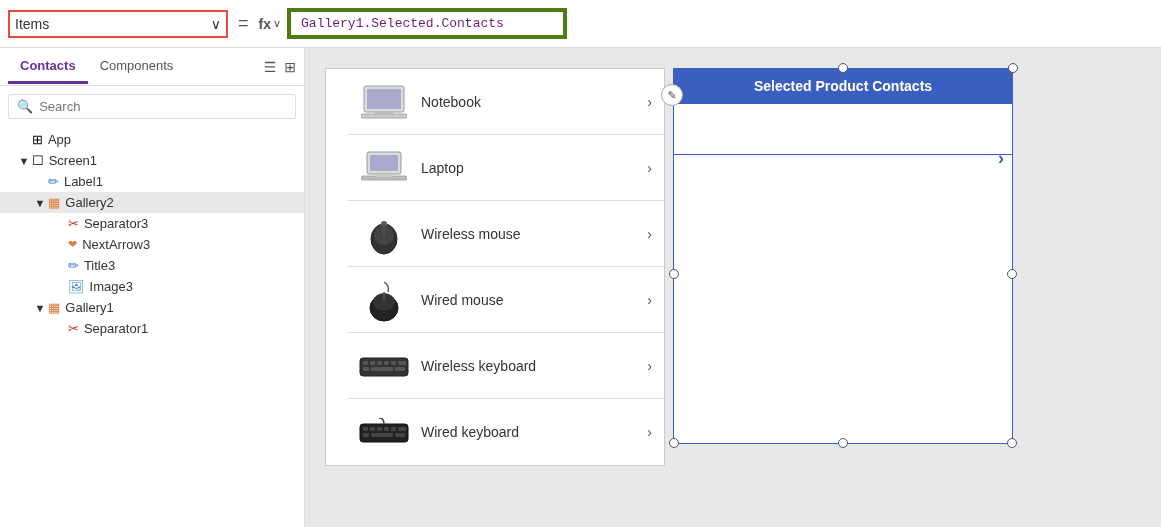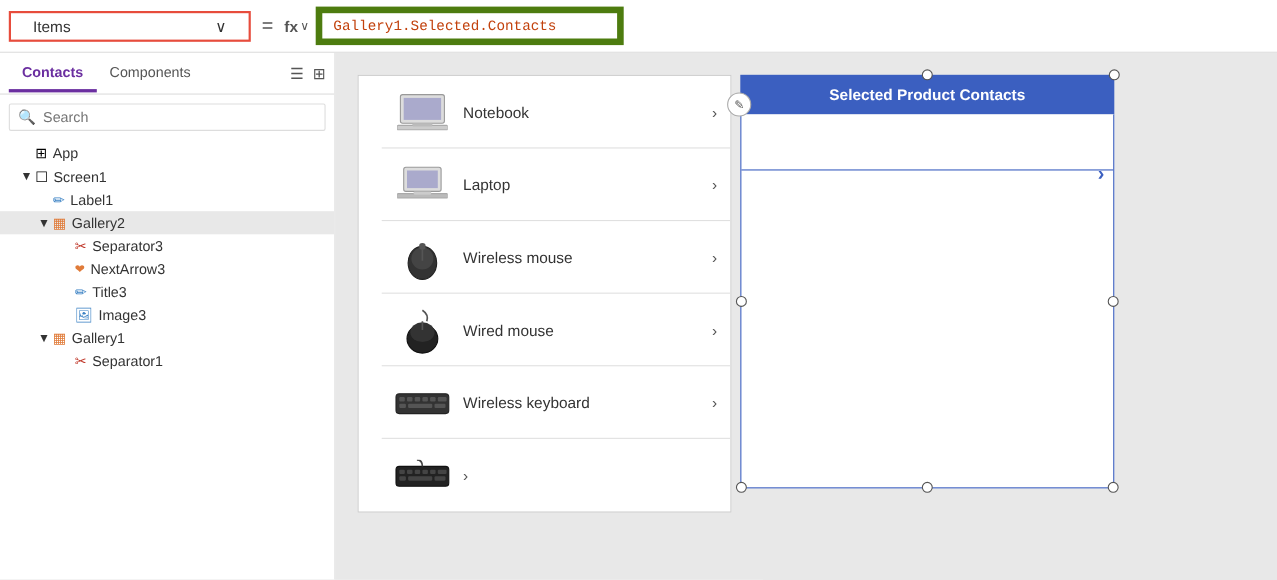--- a/index.html
+++ b/index.html
@@ -4,32 +4,32 @@
   <style>
     * { box-sizing: border-box; margin: 0; padding: 0; }
     body { font-family: 'Segoe UI', sans-serif; font-size: 13px; background: #f0f0f0; width: 1161px; height: 527px; overflow: hidden; display: flex; flex-direction: column; }
 
     
     .toolbar {
       display: flex; align-items: center; height: 48px; background: #fff;
       border-bottom: 1px solid #ddd; padding: 0 8px; gap: 6px; flex-shrink: 0;
     }
     .toolbar-name-box {
-      border: 2px solid #e74c3c; padding: 4px 20px; min-width: 220px;
+      border: 2px solid #e74c3c; padding: 4px 5px; min-width: 220px;
       font-size: 14px; display: flex; align-items: center; justify-content: space-between;
       background: #fff;
     }
     .toolbar-name-box span { color: #333; font-size: 14px; }
     .toolbar-chevron { font-size: 12px; color: #555; cursor: pointer; }
     .toolbar-equals { font-size: 18px; color: #555; padding: 0 4px; }
     .toolbar-fx { display: flex; align-items: center; gap: 2px; color: #555; font-size: 13px; }
     .toolbar-fx-icon { font-weight: bold; font-size: 14px; }
     .formula-box {
-      border: 6px solid #4d7c0f; padding: 4px 10px; min-width: 280px;
-      font-family: 'Courier New', monospace; font-size: 13px; color: #c2410c;
+      border: 4px solid #4d7c0f; padding: 4px 10px; min-width: 280px;
+      font-family: 'Courier New', monospace; font-size: 13px; color: #701a75;
       background: #fff; display: flex; align-items: center;
     }
 
     
     .main {
       display: flex; flex: 1; overflow: hidden;
     }
 
     
     .left-panel {
@@ -329,20 +329,21 @@
             <rect x="18" y="9" width="5" height="4" rx="1" fill="#444"></rect>
             <rect x="25" y="9" width="5" height="4" rx="1" fill="#444"></rect>
             <rect x="32" y="9" width="5" height="4" rx="1" fill="#444"></rect>
             <rect x="39" y="9" width="8" height="4" rx="1" fill="#444"></rect>
             <rect x="4" y="15" width="6" height="4" rx="1" fill="#444"></rect>
             <rect x="12" y="15" width="22" height="4" rx="1" fill="#444"></rect>
             <rect x="36" y="15" width="10" height="4" rx="1" fill="#444"></rect>
             <path d="M25 6 Q25 0 20 0" stroke="#444" stroke-width="1.5" fill="none"></path>
           </svg>
         </div>
+        <span class="gallery-label">Wired keyboard</span>
         <span class="gallery-arrow">›</span>
       </div>
     </div>
 
     <div class="contacts-panel">
 
       <div class="edit-icon">✎</div>
 
       <div class="contacts-header">
         <span>Selected Product Contacts</span>

